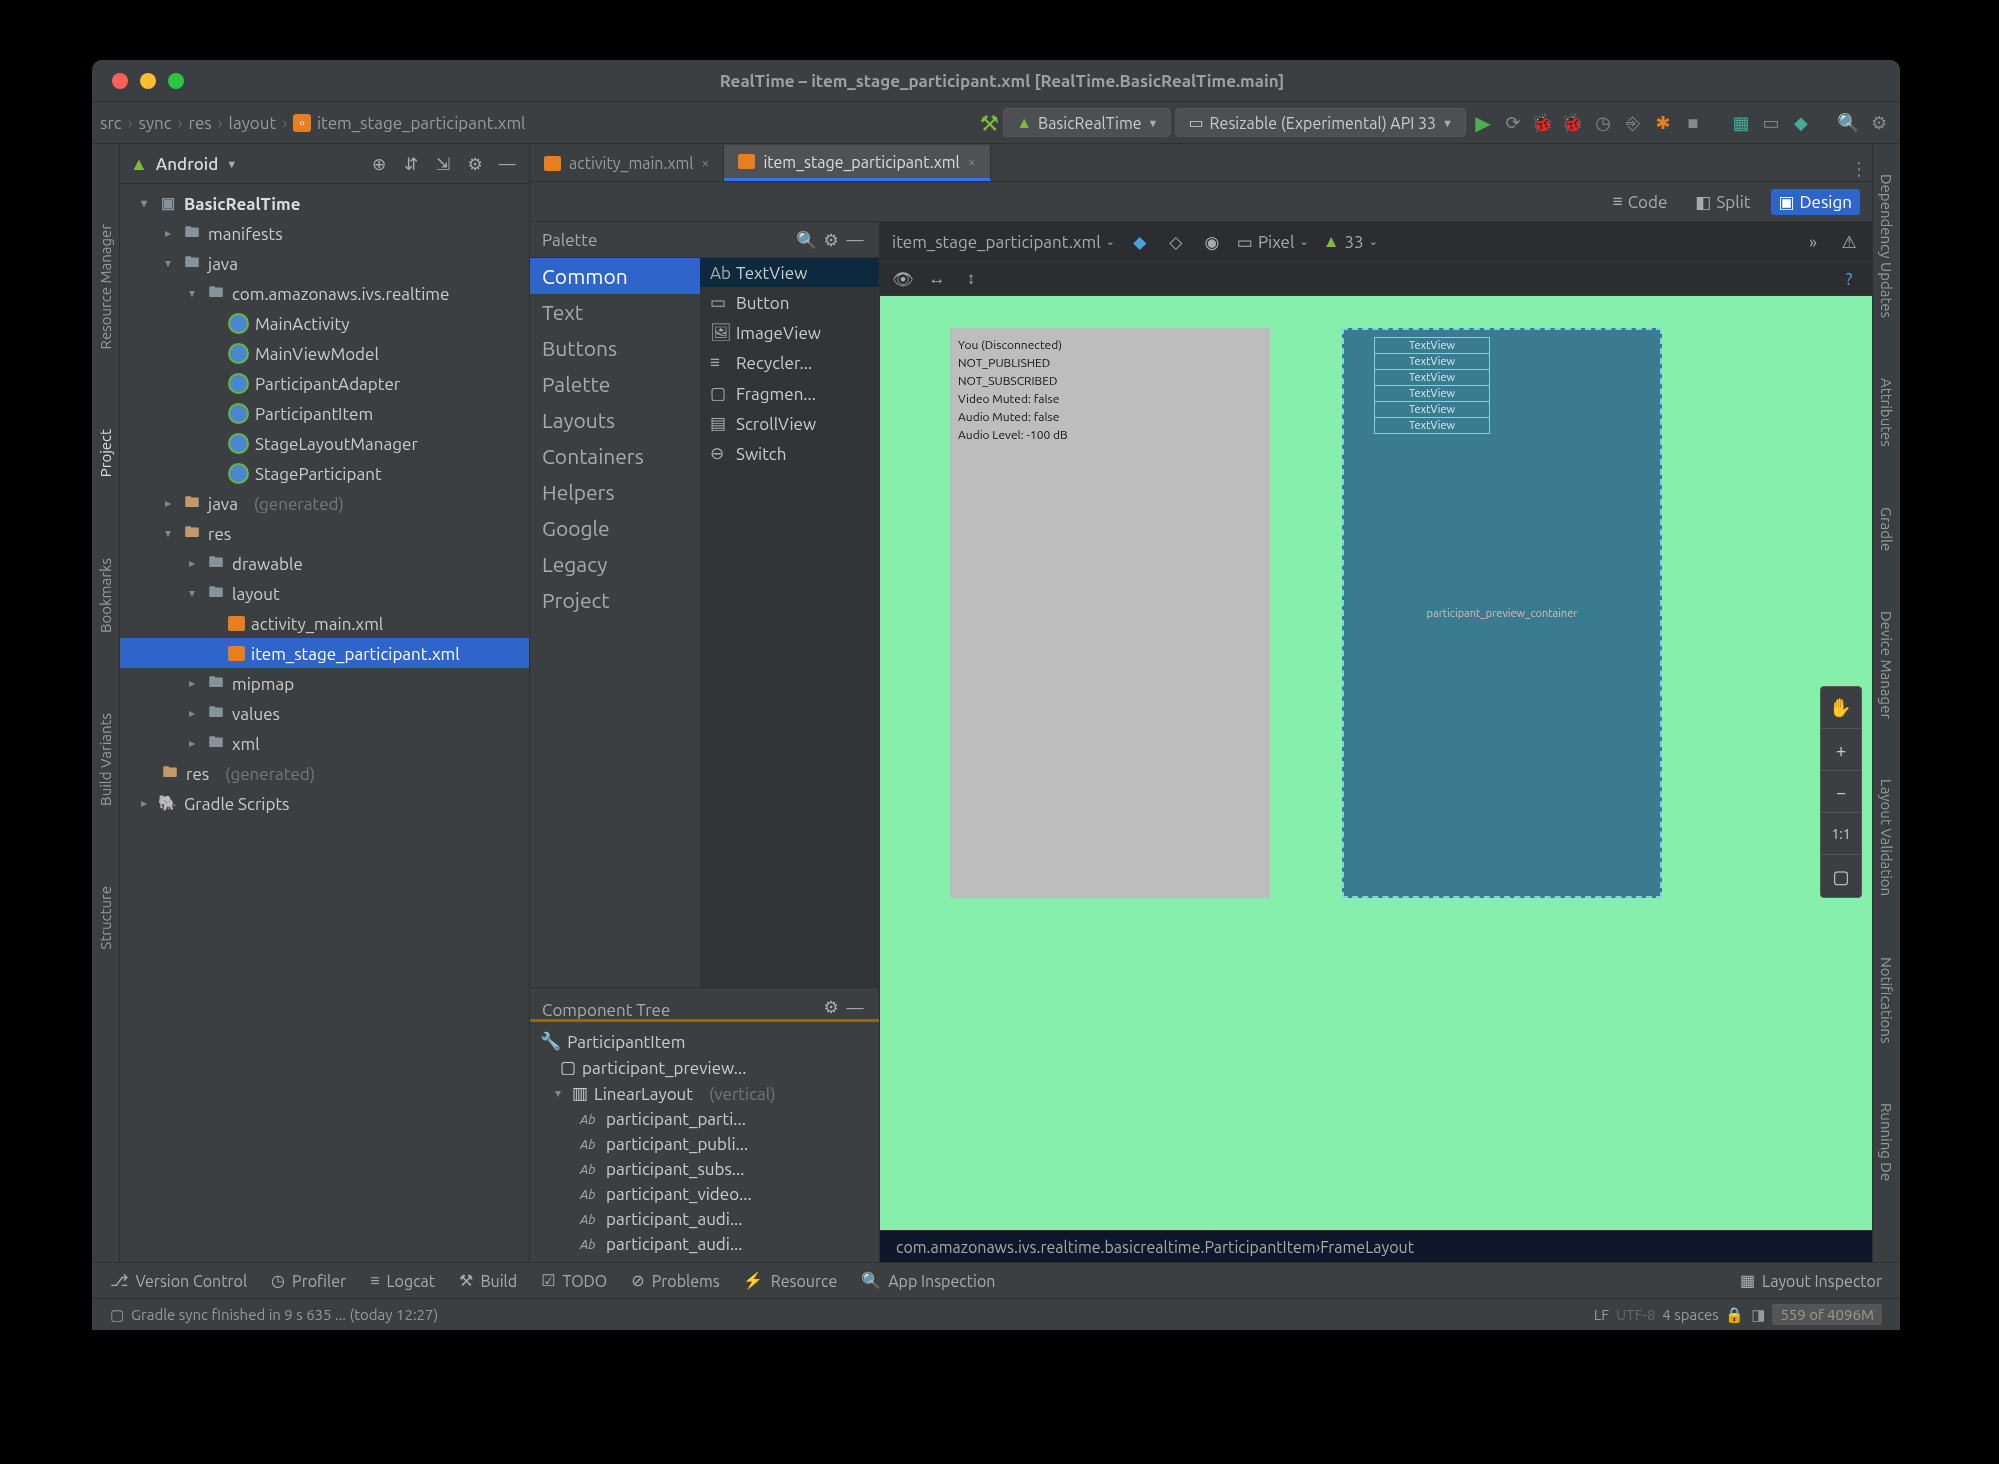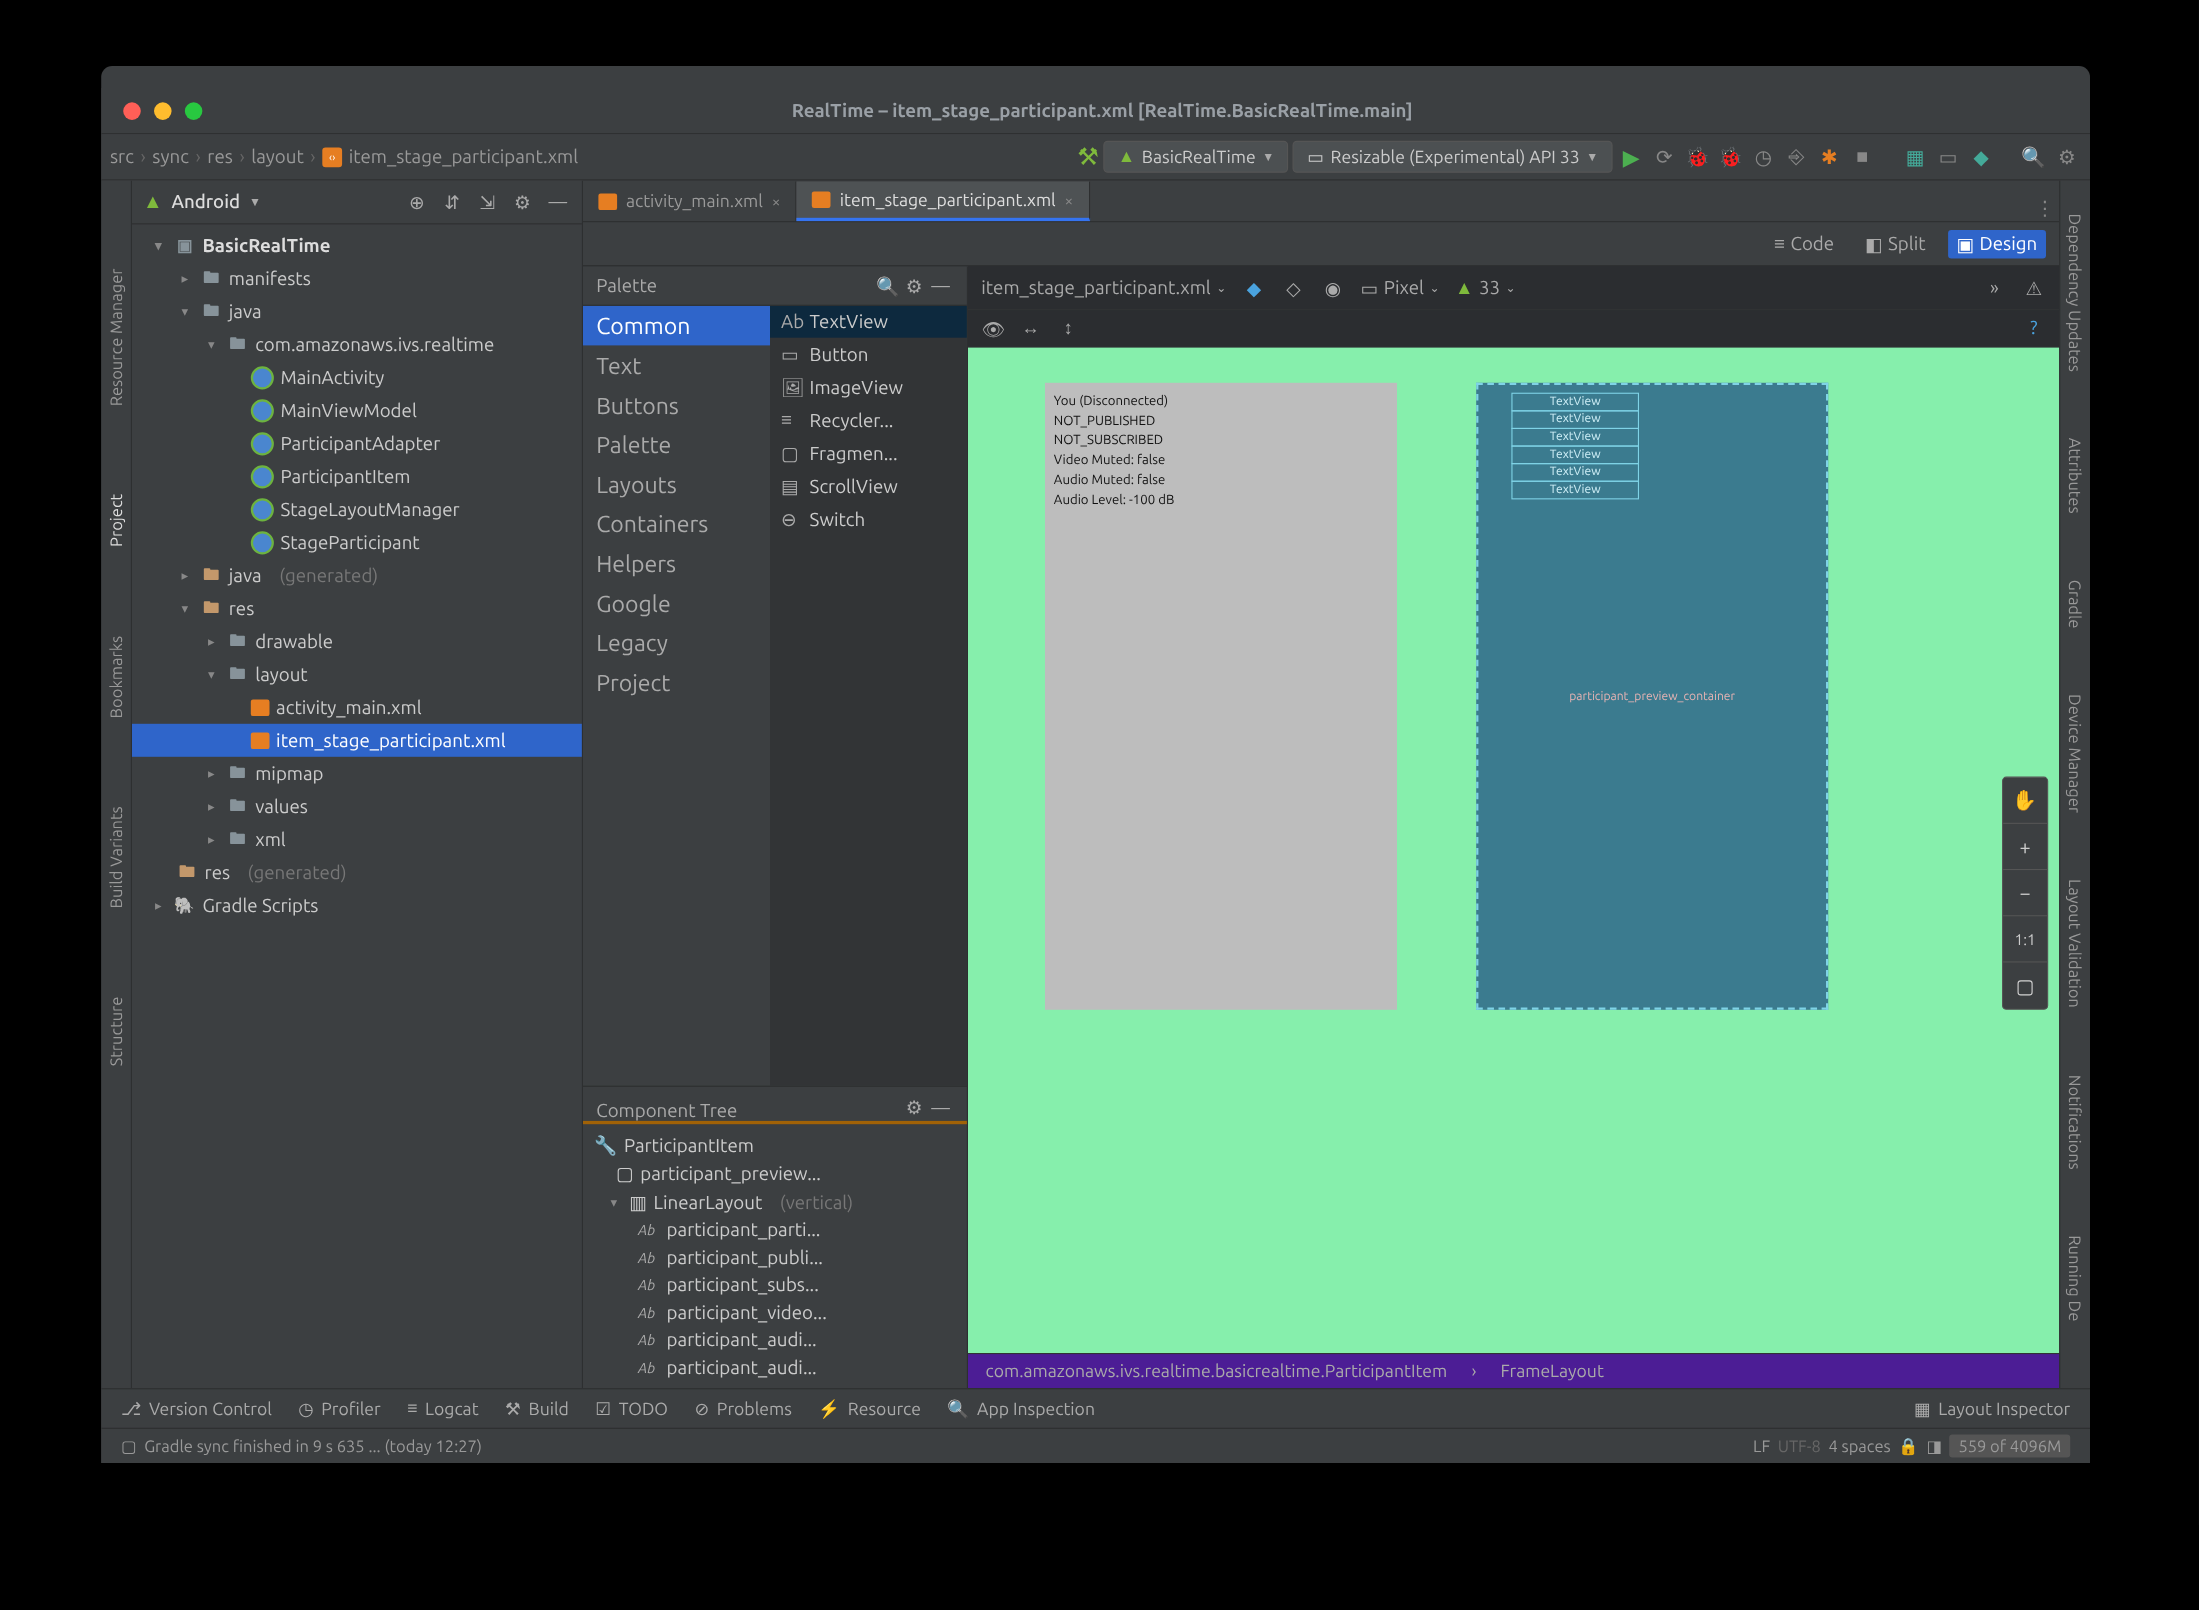--- a/index.html
+++ b/index.html
@@ -1,18 +1,18 @@
 <!DOCTYPE html>
 <html><head>
 <meta charset="utf-8">
 <style>
 * { box-sizing: border-box; margin: 0; padding: 0; font-family: -apple-system, "Segoe UI", Ubuntu, sans-serif; }
 body { background: #000; width: 1999px; height: 1464px; overflow: hidden; }
 .frame { position: absolute; left:92px; top:60px; width:1808px; height:1270px; background:#3c3f41; color:#bbb; font-size:17px; border-radius:10px 10px 0 0; overflow:hidden; display:flex; flex-direction:column; }
-.titlebar { height:42px; display:flex; align-items:center; background:#3c3f41; border-bottom:1px solid #2d2f30;margin-top:20px; }
+.titlebar { height:42px; display:flex; align-items:center; background:#3c3f41; border-bottom:1px solid #2d2f30; }
 .traffic { display:flex; gap:12px; padding-left:20px; }
 .dot { width:16px; height:16px; border-radius:50%; }
 .red{background:#ff5f57}.yellow{background:#febc2e}.green{background:#28c840}
 .title-text{flex:1; text-align:center; color:#9aa0a6; font-weight:600; font-size:17px;}
 
 .toolbar1 { height:42px; display:flex; align-items:center; border-bottom:1px solid #2d2f30; background:#3c3f41; padding:0 8px; gap:4px;}
 .breadcrumb{display:flex;align-items:center;gap:6px;color:#999;font-size:17px;}
 .breadcrumb .sep{color:#666}
 .breadcrumb .fileico{width:18px;height:18px;background:#e67e22;border-radius:3px;display:inline-flex;align-items:center;justify-content:center;font-size:10px;color:#fff}
 .spacer{flex:1}
@@ -80,21 +80,21 @@
 .canvas-tb2{height:34px;display:flex;align-items:center;gap:12px;padding:0 12px;color:#888;border-bottom:1px solid #313335}
 .canvas-main{flex:1;position:relative;background:#86efac}
 .device1{position:absolute;left:70px;top:32px;width:320px;height:570px;background:#bdbdbd}
 .dev1-text{position:absolute;left:8px;top:8px;font-size:12px;color:#111;line-height:1.5}
 .device2{position:absolute;left:462px;top:32px;width:320px;height:570px;background:#3b7b8f;border:2px dashed #7fd3e6}
 .bp-box{position:absolute;left:30px;top:8px;width:116px;height:106px}
 .bp-row{height:17px;border:1px solid #7fd3e6;color:#d0f0f8;font-size:11px;text-align:center;line-height:15px;margin-top:-1px}
 .bp-label{position:absolute;left:50%;top:50%;transform:translate(-50%,-50%);color:#e6b3b3;font-size:11px}
 .zoomctl{position:absolute;right:10px;top:390px;background:#3c3f41;border:1px solid #555;border-radius:4px;display:flex;flex-direction:column}
 .zoom-b{width:40px;height:42px;display:flex;align-items:center;justify-content:center;color:#ccc;border-bottom:1px solid #555;font-size:18px}
-.canvas-bc{height:32px;display:flex;align-items:center;gap:22px;padding:0 16px;color:#aaa;font-size:16px;border-top:1px solid #313335;background:#4c1d95}
+.canvas-bc{height:32px;display:flex;align-items:center;gap:0;padding:0 16px;color:#aaa;font-size:16px;border-top:1px solid #313335;background:#0f172a}
 
 .bottombar{height:36px;background:#3c3f41;border-top:1px solid #2d2f30;display:flex;align-items:center;gap:24px;padding:0 18px;color:#aaa;font-size:16px}
 .bb-item{display:flex;align-items:center;gap:7px}
 .statusbar{height:32px;background:#3c3f41;border-top:1px solid #2d2f30;display:flex;align-items:center;padding:0 18px;color:#999;font-size:15px}
 .statusbar .spacer{flex:1}
 .memblock{background:#555;padding:2px 8px;border-radius:3px}
 
 .chev{font-size:11px;color:#aaa}
 </style>
 </head>

